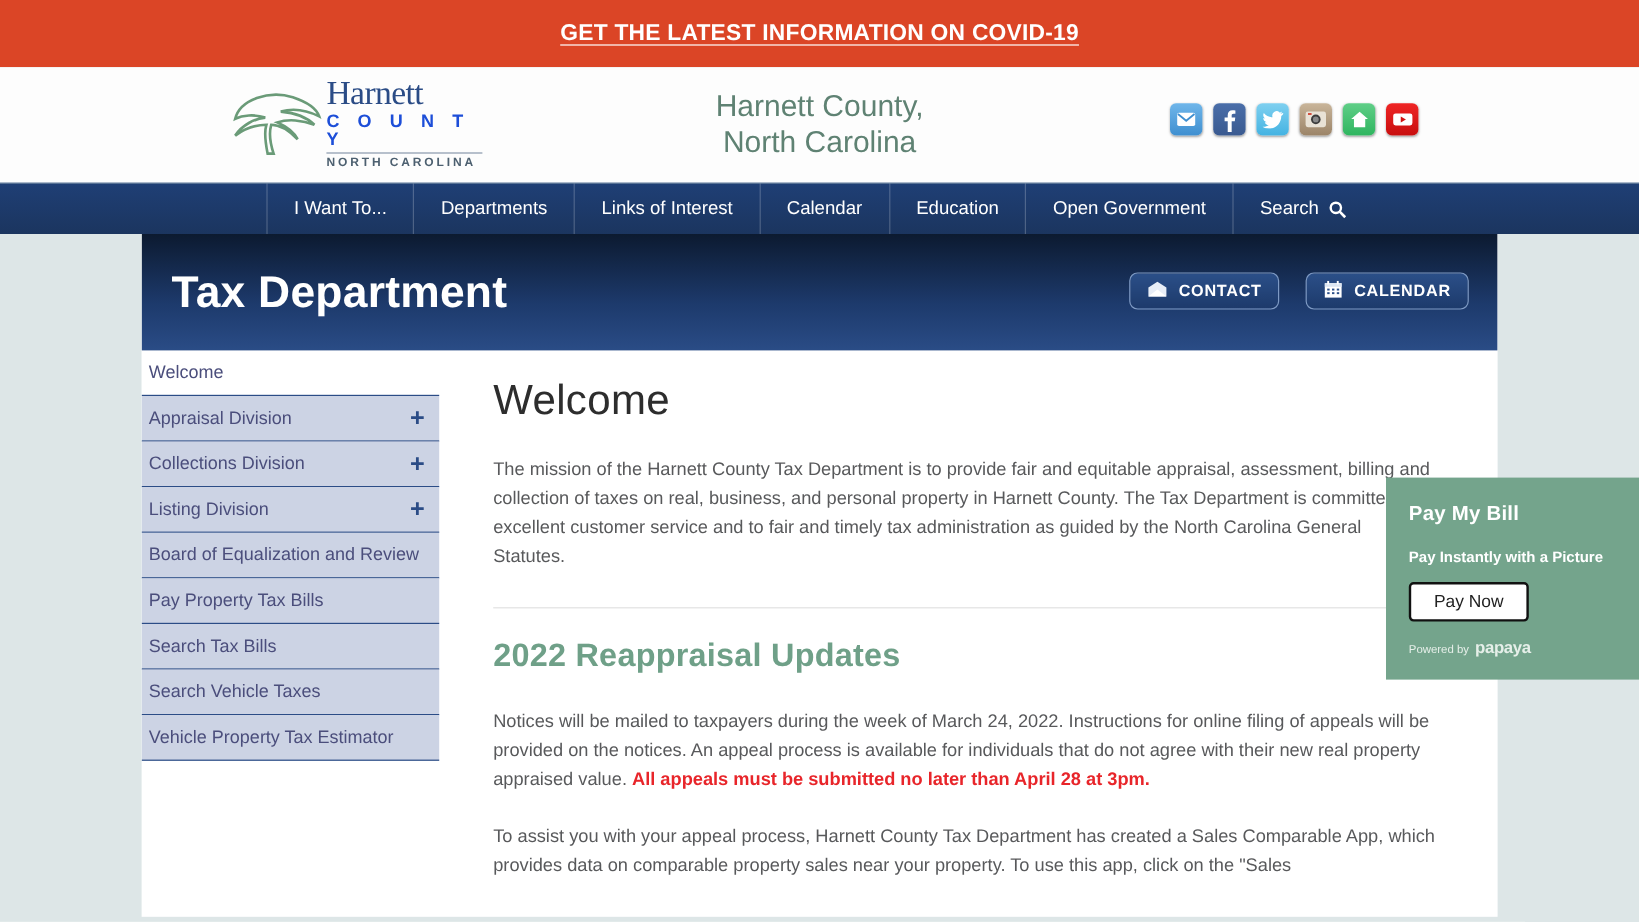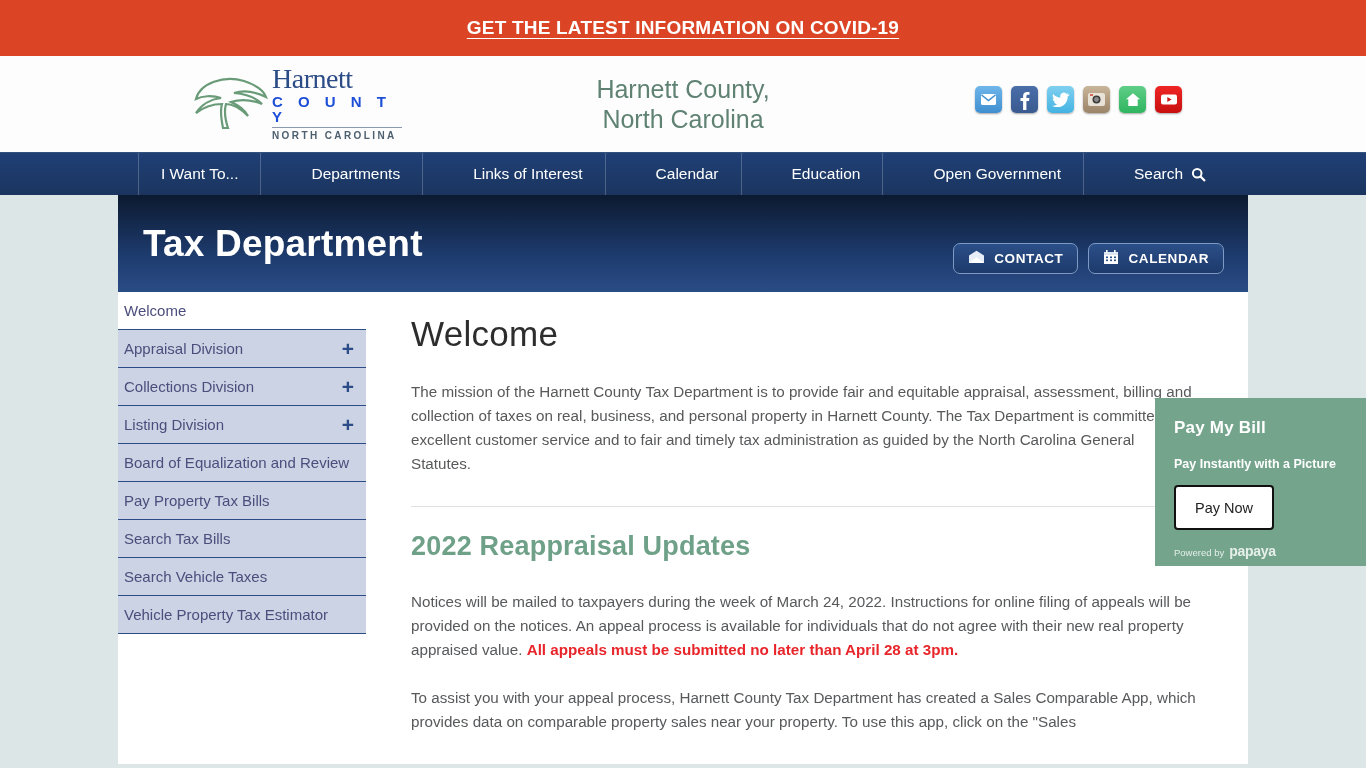--- a/index.html
+++ b/index.html
@@ -81,21 +81,20 @@
   .si-nextdoor { background: linear-gradient(#5fce87,#2fb55f); }
   .si-youtube  { background: linear-gradient(#ef2525,#c80f0f); }
   .social-icon svg { display:block; }
 
   
   .main-nav {
     height: 43px;
     background: linear-gradient(#1f3f75, #1b355f);
     display: flex; align-items: stretch; justify-content: center;
     border-top: 1px solid #33537f;
-    gap: 28px;
   }
   .nav-item {
     display: flex; align-items: center;
     padding: 0 22px;
     color: #ffffff;
     font-size: 15.5px;
     border-right: 1px solid rgba(255,255,255,.22);
     cursor: pointer;
     white-space: nowrap;
   }
@@ -121,22 +120,22 @@
     position: relative;
   }
   .page-title {
     color: #ffffff;
     font-size: 37px;
     font-weight: 700;
     margin-left: 25px;
     letter-spacing: .2px;
   }
   .banner-buttons {
-    position: absolute; right: 24px; top: 48px;
-    display: flex; gap: 10px;
+    position: absolute; right: 24px; top: 32px;
+    display: flex; gap: 22px;
   }
   .banner-btn {
     height: 31px;
     padding: 0 14px;
     border: 1px solid #7e9ac4;
     border-radius: 7px;
     background: linear-gradient(#2b4f88, #1d3a6b);
     color: #ffffff;
     font-size: 13.5px;
     font-weight: bold;
@@ -194,21 +193,21 @@
     width: 211px; height: 168px;
     background: #74a48c;
     padding: 20px 0 0 19px;
     color: #ffffff;
     z-index: 20;
   }
   .pay-title { font-size: 17px; font-weight: bold; letter-spacing: .2px; }
   .pay-sub { font-size: 12.5px; font-weight: bold; margin-top: 19px; }
   .pay-now-btn {
     margin-top: 14px;
-    width: 100px; height: 45px;
+    width: 100px; height: 33px;
     background: #ffffff; color: #222;
     border: 2px solid #111;
     border-radius: 4px;
     font-size: 14.5px;
     display: flex; align-items: center; justify-content: center;
     cursor: pointer;
     font-family: "Liberation Sans", sans-serif;
   }
   .pay-powered {
     margin-top: 13px; font-size: 9.5px; color: #e6efe9;

